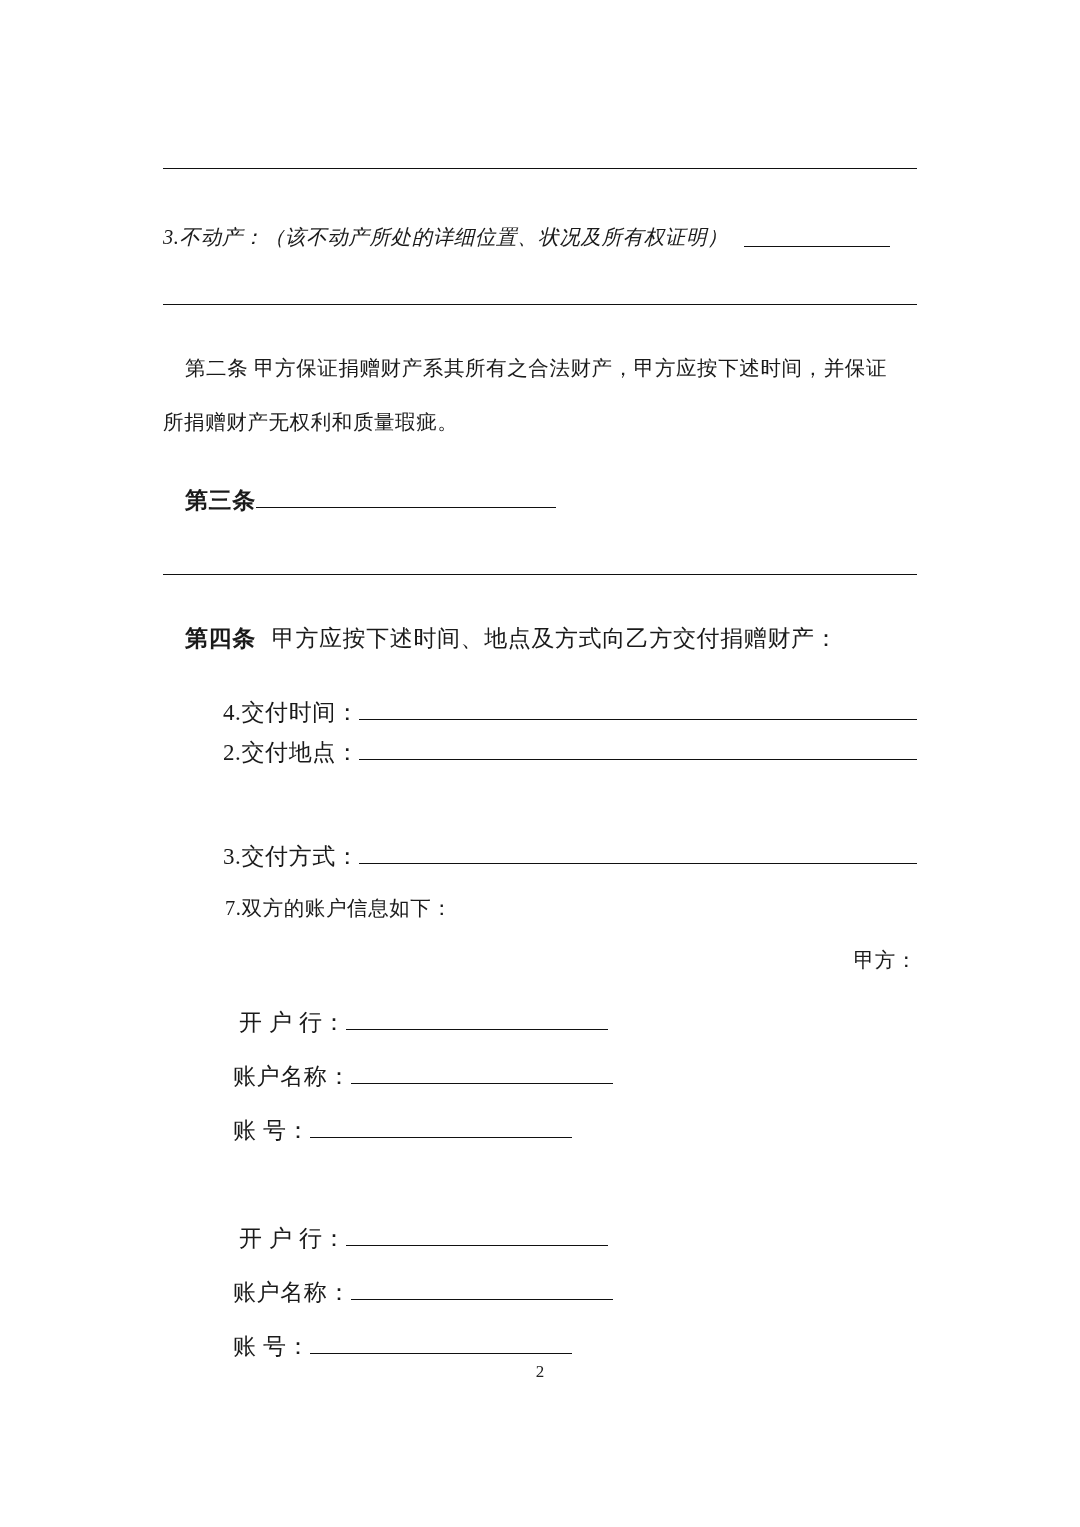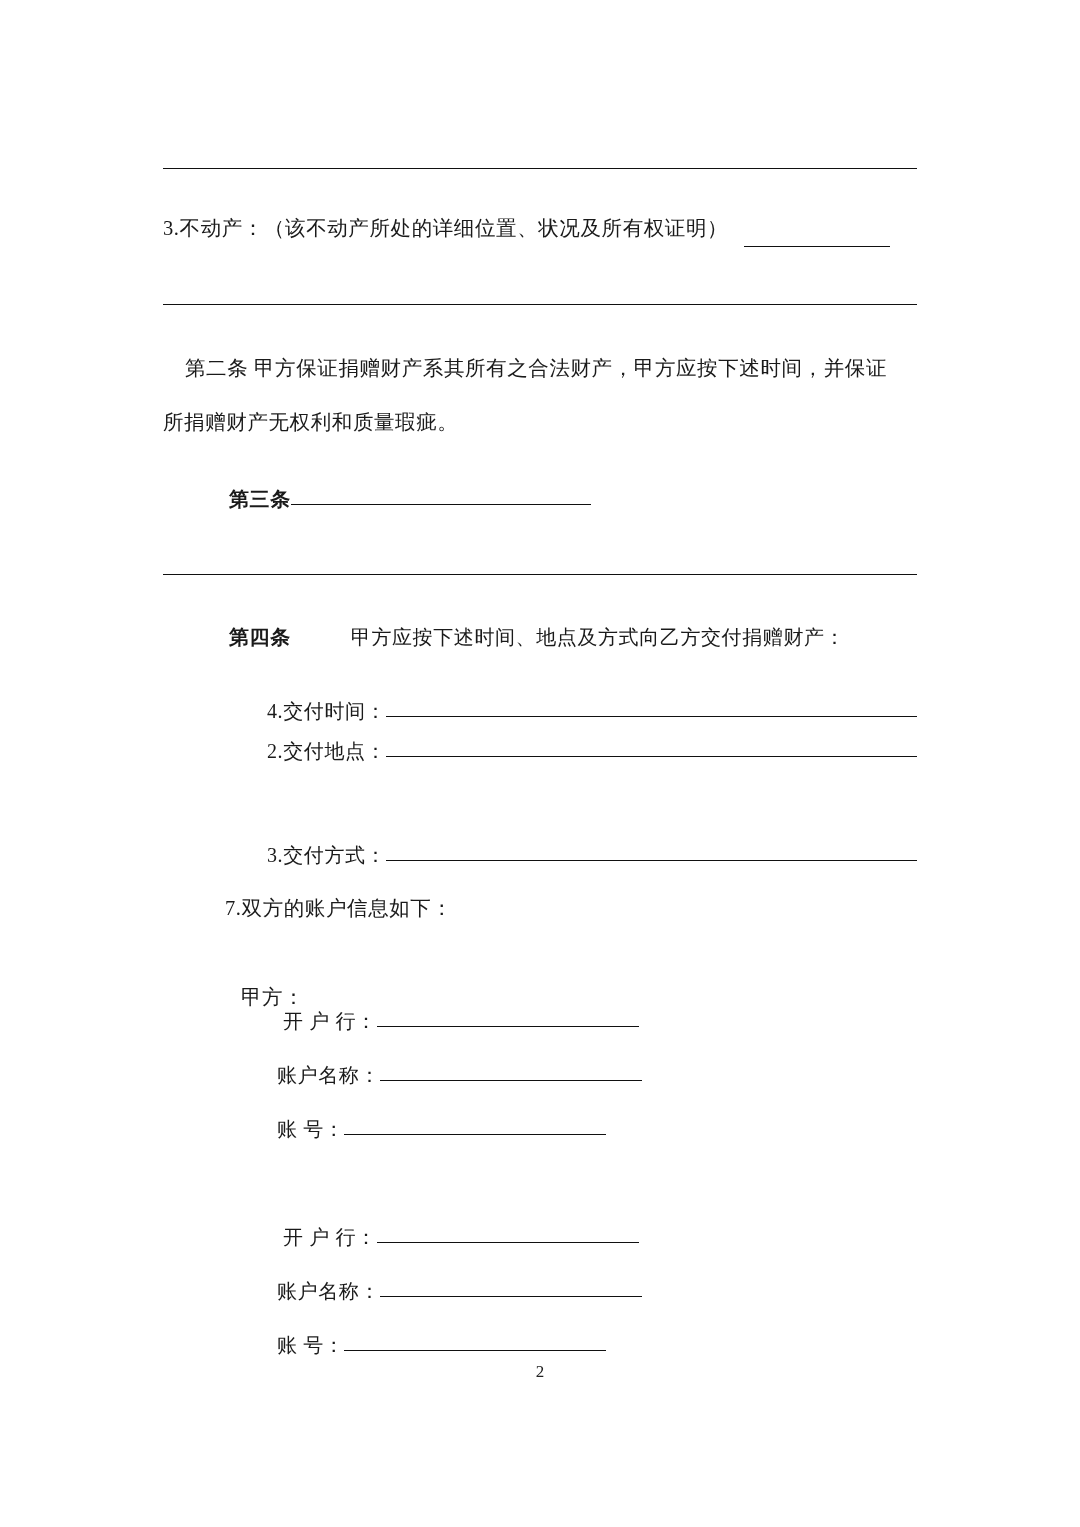--- a/index.html
+++ b/index.html
@@ -48,25 +48,24 @@
     font-weight: bold;
     letter-spacing: 1.2px;
   }
   .indent1 { padding-left: 22px; }
 
   .row {
     display: flex;
     align-items: flex-end;
   }
   .row .lbl {
-    font-size: 20px;
+    font-size: 23px;
     letter-spacing: 0.6px;
     white-space: nowrap;
     line-height: 1.1;
-    margin-left: 44px;
   }
   .row .line {
     border-bottom: 1.4px solid #111;
     height: 0;
     margin-bottom: 5px;
   }
 
   .pagenum {
     position: absolute;
     top: 1362px;
@@ -80,21 +79,21 @@
 </style>
 </head>
 <body>
 
 <div class="page">
 
   <div class="content" style="top:168px;">
     <div class="rule fullrule"></div>
   </div>
 
-  <div class="content" style="top:218px;">
+  <div class="content" style="top:227px;font-style:italic;">
     <div class="para">3.不动产：（该不动产所处的详细位置、状况及所有权证明）</div>
   </div>
   <div style="position:absolute; left:744px; top:246px; width:146px;">
     <div class="rule"></div>
   </div>
 
   <div class="content" style="top:304px;">
     <div class="rule fullrule"></div>
   </div>
 
@@ -141,21 +140,21 @@
     <div class="row" style="padding-left:60px;">
       <div class="lbl">3.交付方式：</div>
       <div class="line" style="width:566px;"></div>
     </div>
   </div>
 
   <div class="content" style="top:898px;">
     <div class="para" style="padding-left:62px;">7.双方的账户信息如下：</div>
   </div>
 
-  <div class="content" style="top:987px;">
+  <div class="content" style="top:950px;text-align:right;">
     <div class="para" style="padding-left:78px;">甲方：</div>
   </div>
   <div class="content" style="top:1010px;">
     <div class="row" style="padding-left:76px;">
       <div class="lbl">开 户 行：</div>
       <div class="line" style="width:262px;"></div>
     </div>
   </div>
   <div class="content" style="top:1064px;">
     <div class="row" style="padding-left:70px;">

